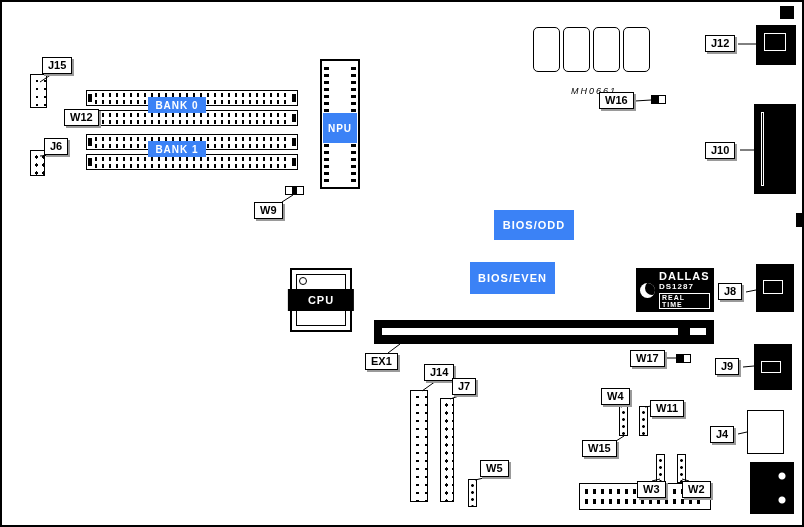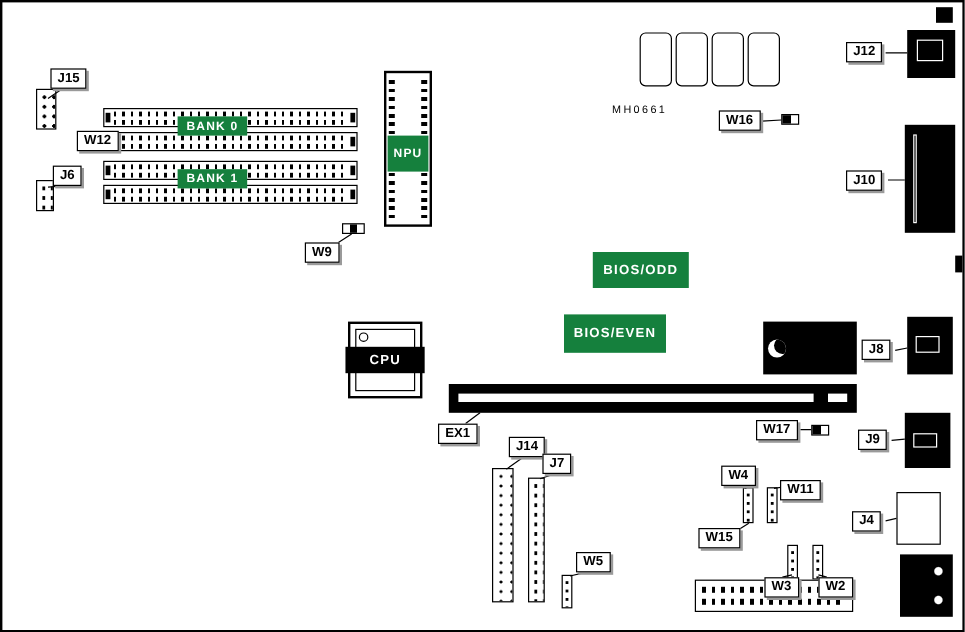--- a/index.html
+++ b/index.html
@@ -11,21 +11,21 @@
   svg.leads{position:absolute;left:0;top:0;width:804px;height:527px;pointer-events:none;z-index:3;}
 
   
   .callout{
     position:absolute;background:#fff;border:1px solid #000;
     padding:1px 5px;font-size:11px;font-weight:bold;line-height:13px;
     box-shadow:2px 2px 0 #9a9a9a;white-space:nowrap;z-index:6;
   }
   
   .blackbox{
-    position:absolute;background:#15803d;color:#fff;font-weight:bold;
+    position:absolute;background:#3b82f6;color:#fff;font-weight:bold;
     display:flex;align-items:center;justify-content:center;
     box-sizing:border-box;z-index:5;letter-spacing:1px;
   }
 
   
   .simm{
     position:absolute;border:1px solid #000;box-sizing:border-box;background:#fff;
     background-image:
       repeating-linear-gradient(90deg,#000 0 2px,transparent 2px 7px),
       repeating-linear-gradient(90deg,#000 0 2px,transparent 2px 7px);
@@ -163,21 +163,21 @@
   <div class="npu-chip" style="left:318px;top:57px;width:40px;height:130px;"></div>
   <div class="blackbox" style="left:321px;top:111px;width:34px;height:30px;font-size:10px;">NPU</div>
 
   <div class="jmp3" style="left:283px;top:184px;"></div>
   <div class="callout" style="left:252px;top:200px;">W9</div>
 
   <div class="chip-rounded" style="left:531px;top:25px;width:27px;height:45px;"></div>
   <div class="chip-rounded" style="left:561px;top:25px;width:27px;height:45px;"></div>
   <div class="chip-rounded" style="left:591px;top:25px;width:27px;height:45px;"></div>
   <div class="chip-rounded" style="left:621px;top:25px;width:27px;height:45px;"></div>
-  <div class="mh-text" style="left:508px;top:84px;">MH0661</div>
+  <div class="mh-text" style="left:569px;top:84px;font-style:italic;">MH0661</div>
 
   <div class="callout" style="left:597px;top:90px;">W16</div>
   <div class="jmp2" style="left:649px;top:93px;"></div>
 
   <div class="blackconn" style="left:754px;top:23px;width:40px;height:40px;">
     <div class="conn-detail-white" style="left:8px;top:8px;width:20px;height:16px;"></div>
   </div>
   <div class="callout" style="left:703px;top:33px;">J12</div>
   <div class="blackconn" style="left:778px;top:4px;width:14px;height:13px;"></div>
 
@@ -191,20 +191,25 @@
   <div class="blackbox" style="left:468px;top:260px;width:85px;height:32px;font-size:11px;">BIOS/EVEN</div>
 
   <div class="cpu-outer" style="left:288px;top:266px;width:62px;height:64px;">
     <div class="cpu-inner"></div>
     <div class="cpu-pin1"></div>
     <div class="cpu-label">CPU</div>
   </div>
 
   <div class="dallas" style="left:634px;top:266px;width:78px;height:44px;">
     <div class="moon"></div>
+    <div class="txt">
+      <div class="l1">DALLAS</div>
+      <div class="l2">DS1287</div>
+      <div class="l3">REAL TIME</div>
+    </div>
   </div>
 
   <div class="blackconn" style="left:754px;top:262px;width:38px;height:48px;">
     <div class="conn-detail-white" style="left:7px;top:16px;width:18px;height:12px;"></div>
   </div>
   <div class="callout" style="left:716px;top:281px;">J8</div>
 
   <div class="ex1" style="left:372px;top:318px;width:340px;height:24px;">
     <div class="slot-a"></div>
     <div class="slot-b"></div>

